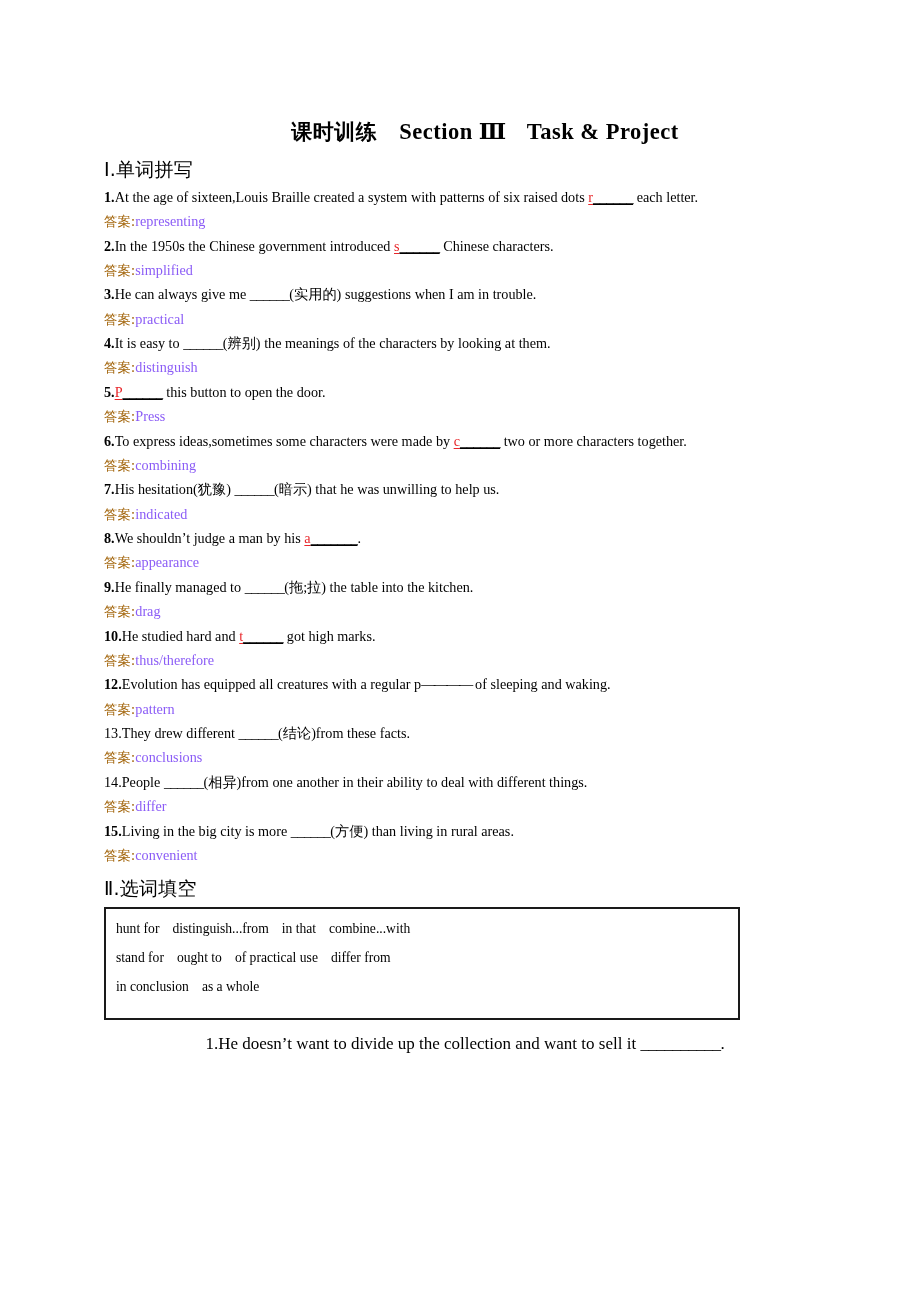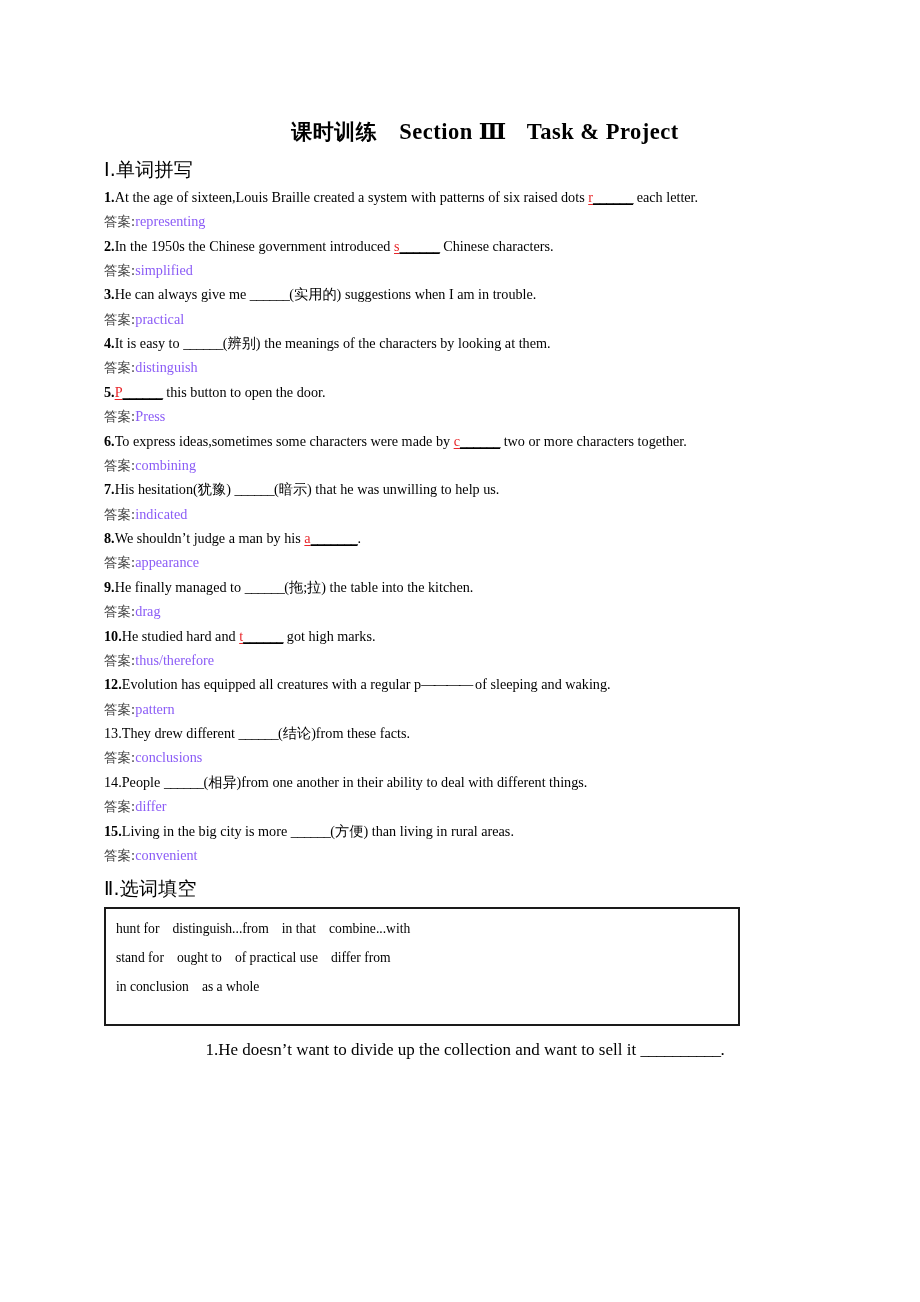--- a/index.html
+++ b/index.html
@@ -66,21 +66,21 @@
   .q-line .num-b { font-weight: bold; }
   .q-line .num-n { font-weight: normal; }
 
   .a-line {
     font-size: 14.2px;
     line-height: 1.33;
     margin: 0 0 5.5px 0;
     white-space: nowrap;
   }
   .a-label {
-    color: #404040;
+    color: #a16207;
     font-family: "DejaVu Sans", "Liberation Sans", sans-serif;
     font-size: 13.4px;
     font-weight: normal;
   }
   .a-text {
     color: #8b5cf6;
     font-family: "Liberation Serif", "DejaVu Serif", serif;
     font-size: 14.2px;
   }
 
@@ -109,21 +109,21 @@
     width: 636px;
     box-sizing: border-box;
     background: #ffffff;
   }
   .wordbox-row {
     font-size: 13.6px;
     line-height: 1.28;
     margin-bottom: 12px;
     white-space: nowrap;
   }
-  .wordbox-row:last-child { margin-bottom: 16px; }
+  .wordbox-row:last-child { margin-bottom: 10px; }
   .wordbox-row .sp { display: inline-block; width: 13px; }
 
   .after-box {
     font-size: 17px;
     line-height: 1.33;
     margin-top: 13px;
     white-space: nowrap;
     text-align: center;
   }
 </style>

